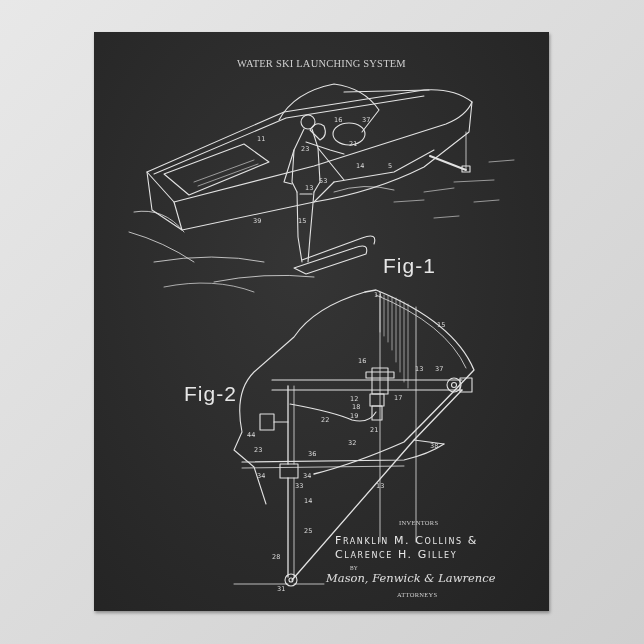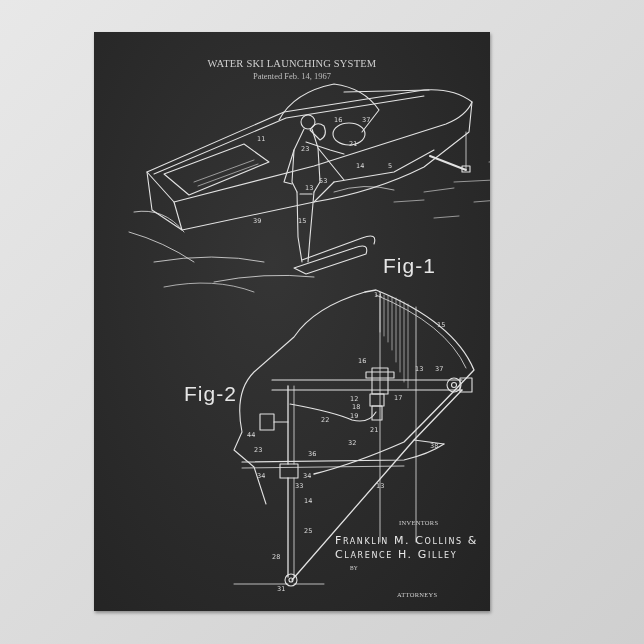--- a/index.html
+++ b/index.html
@@ -4,26 +4,25 @@
 <style>
   html, body { margin: 0; padding: 0; }
   body {
     width: 644px; height: 644px; overflow: hidden;
     background: #dcdcdc;
     background: linear-gradient(135deg, #e8e8e8 0%, #d9d9d9 60%, #cfcfcf 100%);
     position: relative;
     font-family: "Liberation Serif", serif;
   }
   .poster {
-    position: absolute; left: 94px; top: 32px; width: 382px; height: 579px;
+    position: absolute; left: 94px; top: 32px; width: 455px; height: 579px;
     background: #2c2c2c;
     background: radial-gradient(ellipse at 45% 40%, #353535 0%, #2b2b2b 55%, #232323 100%);
     box-shadow: 1px 2px 3px rgba(0,0,0,0.35);
     overflow: hidden;
-    padding-left: 14px;
   }
   .title {
     position: absolute; left: 0; width: 100%; top: 26px;
     text-align: center; color: #cfcfcf;
     font-family: "Liberation Serif", serif; font-size: 10.5px; letter-spacing: 0.2px;
   }
   .subtitle {
     position: absolute; left: 0; width: 100%; top: 39px;
     text-align: center; color: #bdbdbd;
     font-family: "Liberation Serif", serif; font-size: 8.5px;
@@ -58,21 +57,20 @@
     position: absolute; color: #dcdcdc;
     font-family: "DejaVu Sans", sans-serif; font-size: 6.5px;
   }
 </style>
 </head>
 <body>
 
 <div class="poster">
 
   <div class="title">WATER SKI LAUNCHING SYSTEM</div>
-  <div class="subtitle">Patented Feb. 14, 1967</div>
 
   <svg class="drawing" width="455" height="579" viewBox="0 0 455 579" fill="none" stroke="#e2e2e2" stroke-width="1.1" stroke-linecap="round" stroke-linejoin="round">
 
     <g>
 
       <path d="M53 140 L190 80 L330 58 Q360 56 378 70 Q372 84 352 92 L220 134 L80 170 Z"></path>
       <path d="M60 142 L192 86 L330 64"></path>
 
       <path d="M53 140 L58 178 L88 198 L80 170"></path>
       <path d="M88 198 L220 170 L240 150"></path>
@@ -217,14 +215,15 @@
   <span class="ref" style="left:282px; top:450px;">13</span>
   <span class="ref" style="left:210px; top:465px;">14</span>
   <span class="ref" style="left:210px; top:495px;">25</span>
   <span class="ref" style="left:178px; top:521px;">28</span>
   <span class="ref" style="left:183px; top:553px;">31</span>
 
   <div class="inventors-caption">INVENTORS</div>
   <div class="inventor" style="top:502px;">Franklin M. Collins &amp;</div>
   <div class="inventor" style="top:516px;">Clarence H. Gilley</div>
   <div class="by-caption">BY</div>
+  <div class="attorney-sig">Mason, Fenwick &amp; Lawrence</div>
   <div class="attorneys-caption">ATTORNEYS</div>
 </div>
 
 </body></html>

